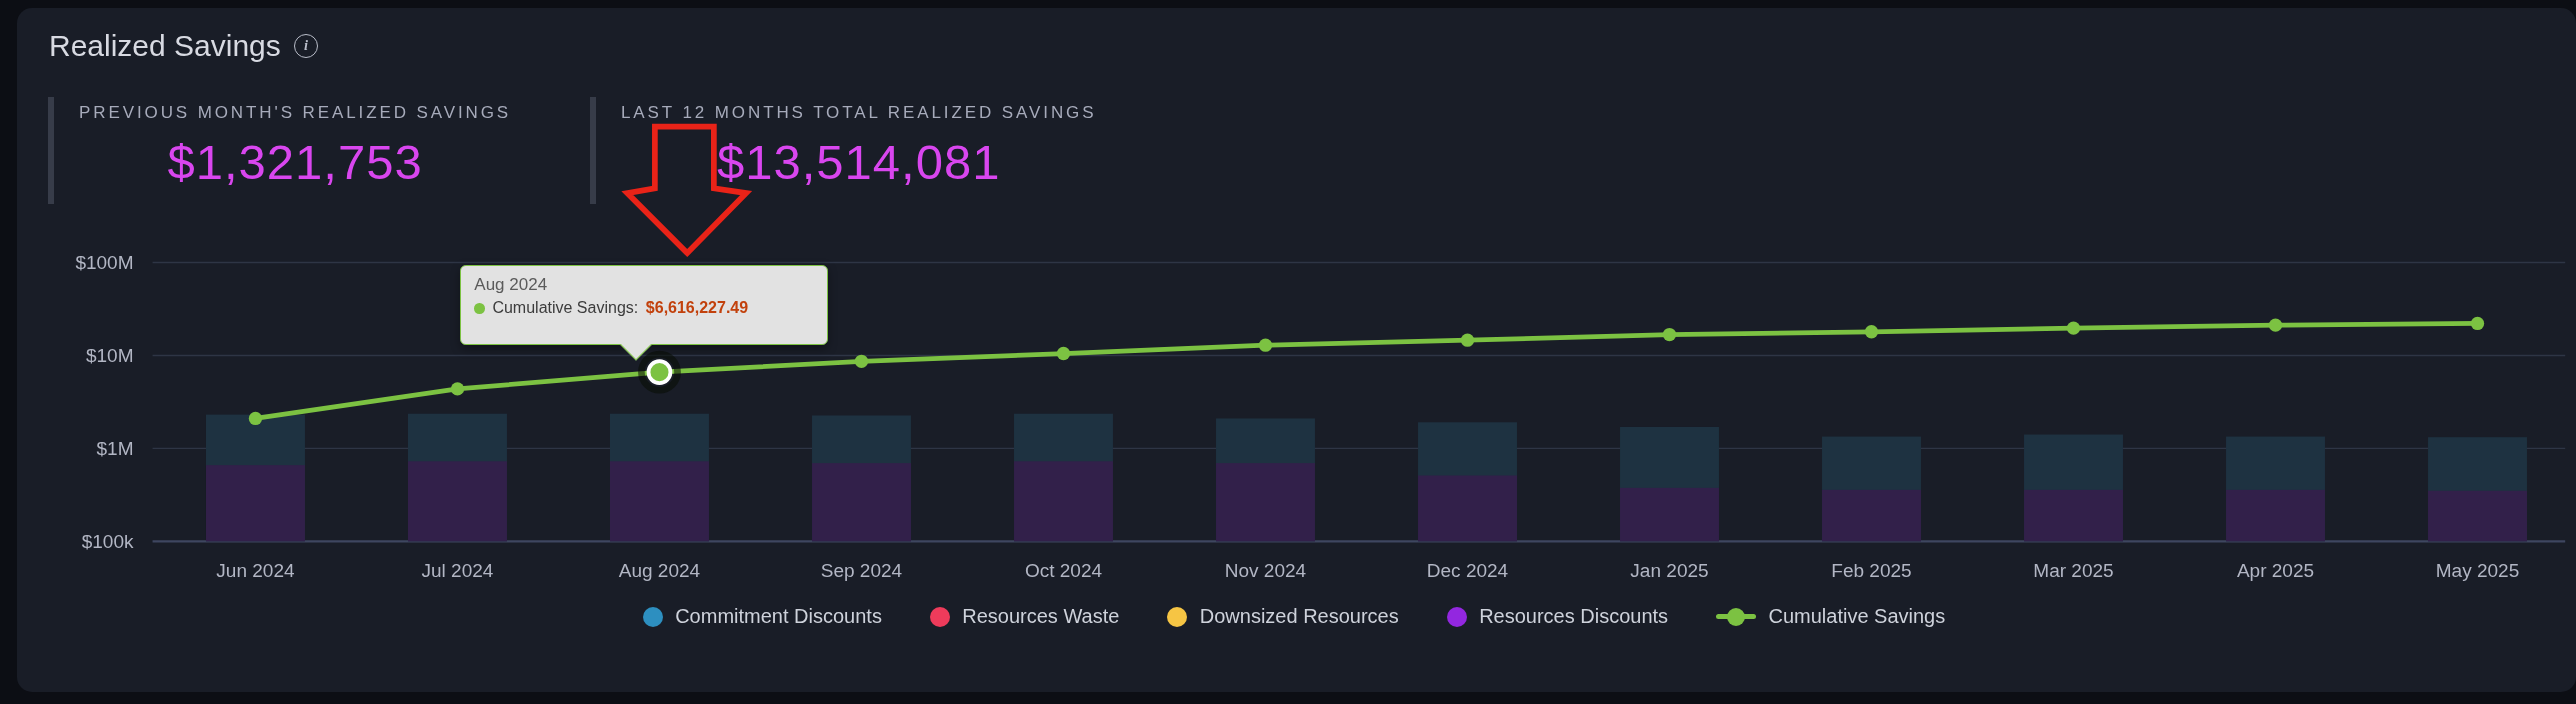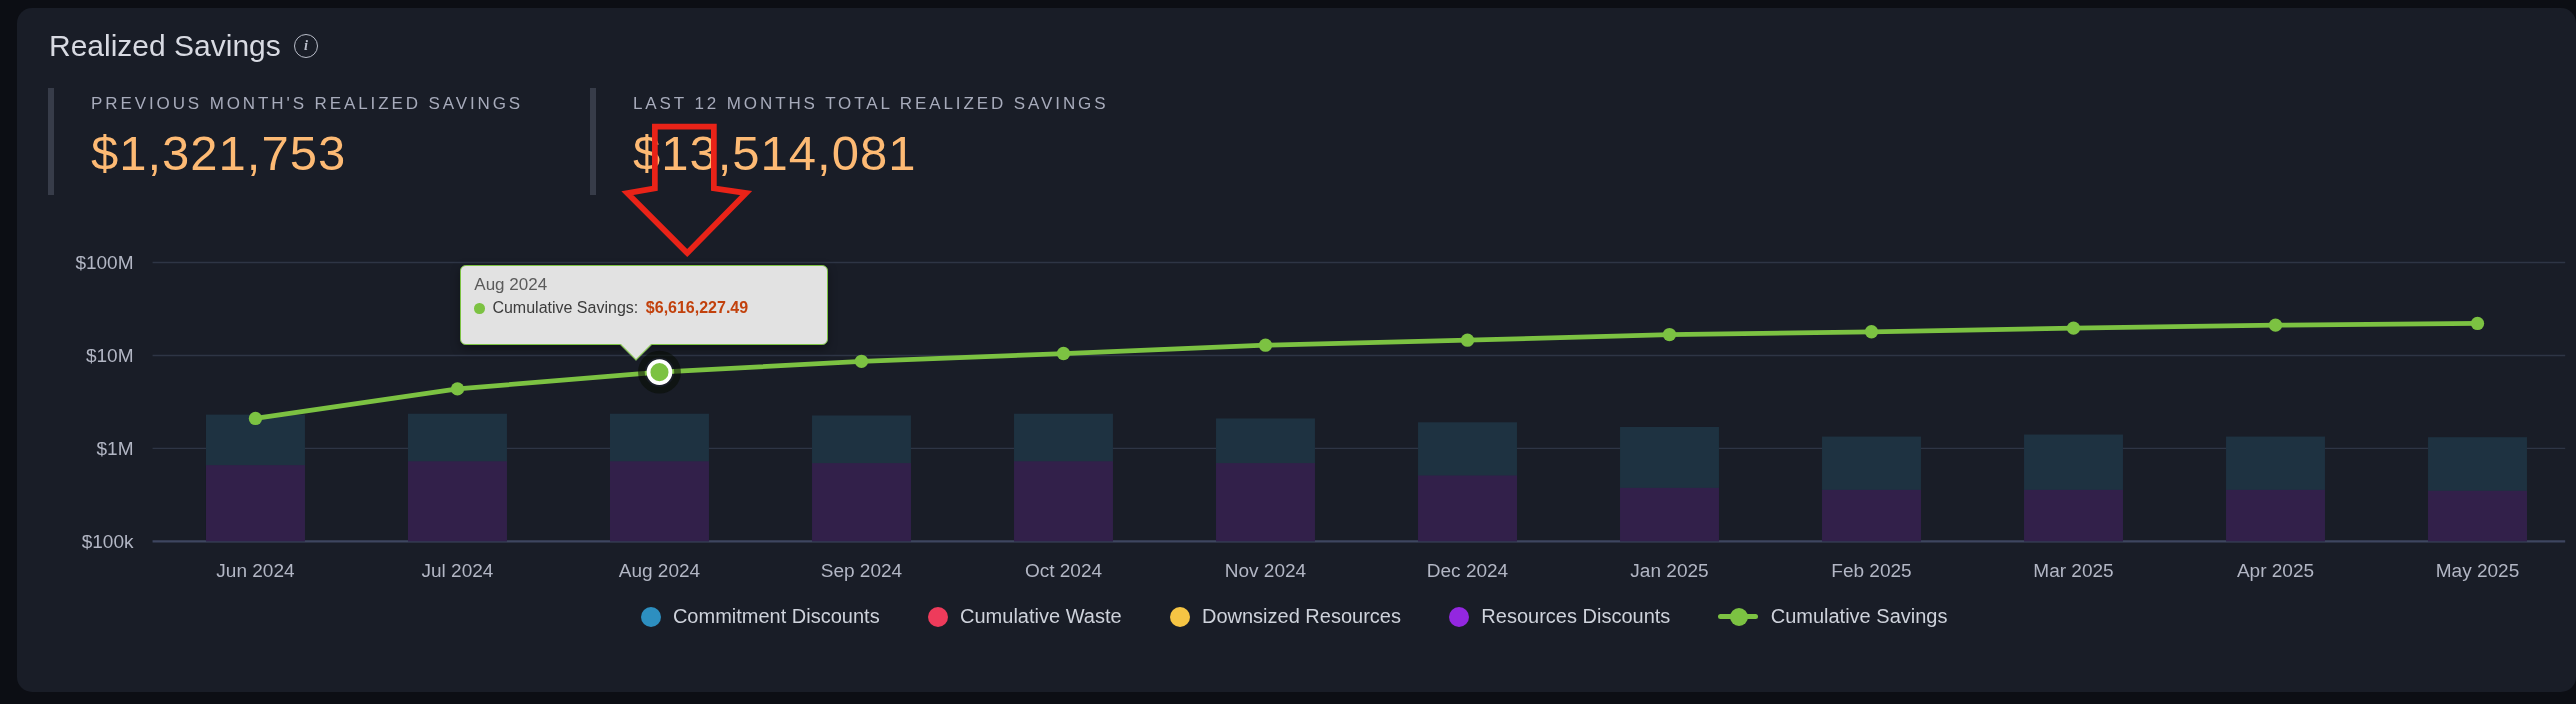--- a/index.html
+++ b/index.html
@@ -4,25 +4,25 @@
 <style>
   html,body{margin:0;padding:0;background:#0c0e14;width:2576px;height:704px;overflow:hidden;
     font-family:"Liberation Sans",sans-serif;}
   .stage{position:relative;width:2073px;height:704px;background:#0c0e14;}
   .card{position:absolute;left:17px;top:7.6px;width:2559px;height:684px;background:#191d27;border-radius:15px;}
   .page-title{position:absolute;left:49px;top:28.5px;font-size:30px;font-weight:500;color:#d8dae2;
     display:flex;align-items:center;gap:13.3px;}
   .info-icon{width:22px;height:22px;border:1.9px solid #b9bdc9;border-radius:50%;display:inline-flex;
     align-items:center;justify-content:center;font-size:14.3px;color:#b9bdc9;font-family:"Liberation Serif",serif;
     font-style:italic;font-weight:600;line-height:1;}
-  .kpi{position:absolute;top:88px;height:107px;border-left:6.7px solid #373c49;padding-left:37px;}
+  .kpi{position:absolute;top:97px;height:107px;border-left:6.7px solid #373c49;padding-left:25px;text-align:center;}
   .kpi-1{left:48px;}
   .kpi-2{left:590px;}
   .kpi-label{font-size:17px;letter-spacing:2.9px;color:#a7abbb;font-weight:500;margin-top:5.7px;white-space:nowrap;}
-  .kpi-value{font-size:49px;font-weight:500;color:#fdba74;margin-top:11.4px;letter-spacing:1px;}
+  .kpi-value{font-size:49px;font-weight:500;color:#d946ef;margin-top:11.4px;letter-spacing:1px;}
   svg.chart{position:absolute;left:0;top:0;}
   .legend{position:absolute;left:19px;top:605px;width:2550px;display:flex;justify-content:center;
     align-items:center;gap:48px;}
   .legend-item{display:flex;align-items:center;gap:12.4px;cursor:pointer;}
   .legend-dot{width:20px;height:20px;border-radius:50%;}
   .legend-linedot{position:relative;width:40px;height:20px;}
   .legend-linedot .bar{position:absolute;left:0;top:7.6px;width:40px;height:4.8px;border-radius:2.9px;}
   .legend-linedot .dot{position:absolute;left:11.4px;top:1px;width:18px;height:18px;border-radius:50%;}
   .legend-label{font-size:20px;color:#ced2db;}
   .tooltip{position:absolute;left:460px;top:265px;width:368px;height:80px;box-sizing:border-box;
@@ -131,21 +131,21 @@
     <polygon points="688,133 750,133 750,198 784,203 722,266 659,203 688,198" fill="none" stroke="#e92318" stroke-width="6" stroke-linejoin="miter"></polygon>
   </svg>
 
   <div class="legend" id="legend">
       <div class="legend-item">
         <span class="legend-dot" style="background: rgb(45, 143, 192);"></span>
         <span class="legend-label">Commitment Discounts</span>
       </div>
       <div class="legend-item">
         <span class="legend-dot" style="background: rgb(238, 59, 91);"></span>
-        <span class="legend-label">Cumulative Waste</span>
+        <span class="legend-label">Resources Waste</span>
       </div>
       <div class="legend-item">
         <span class="legend-dot" style="background: rgb(246, 197, 68);"></span>
         <span class="legend-label">Downsized Resources</span>
       </div>
       <div class="legend-item">
         <span class="legend-dot" style="background: rgb(147, 39, 224);"></span>
         <span class="legend-label">Resources Discounts</span>
       </div>
       <div class="legend-item">

